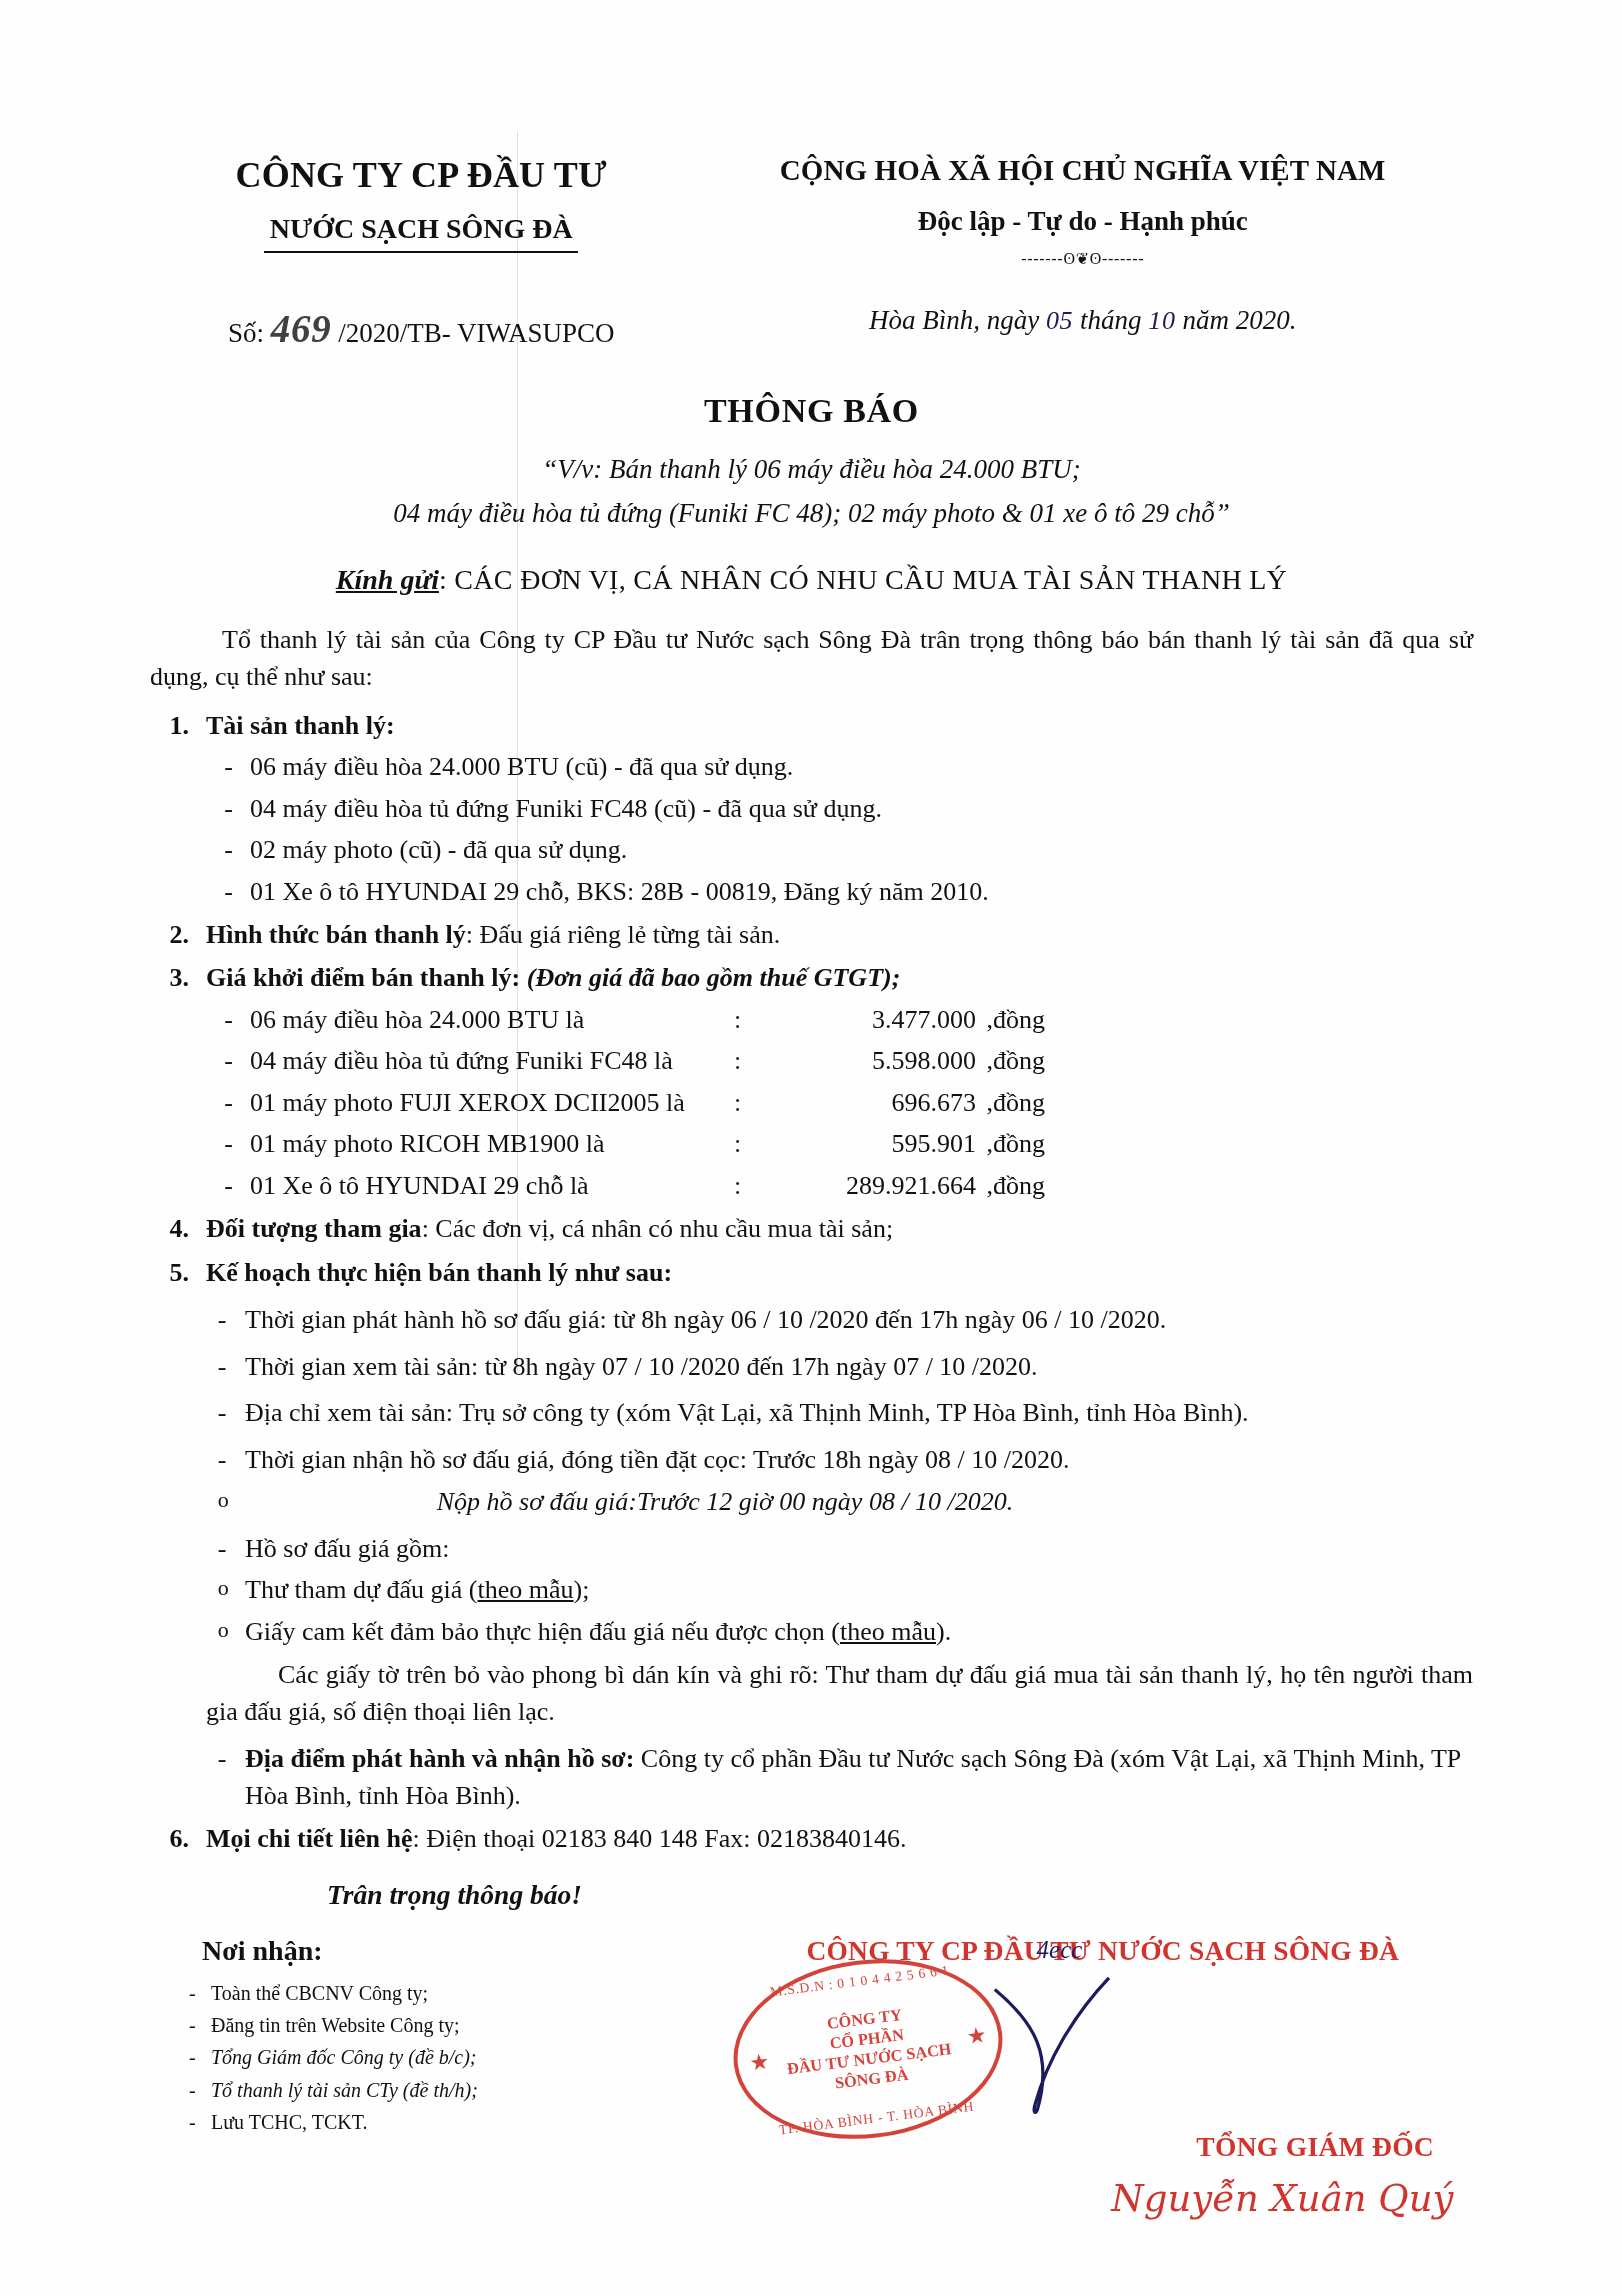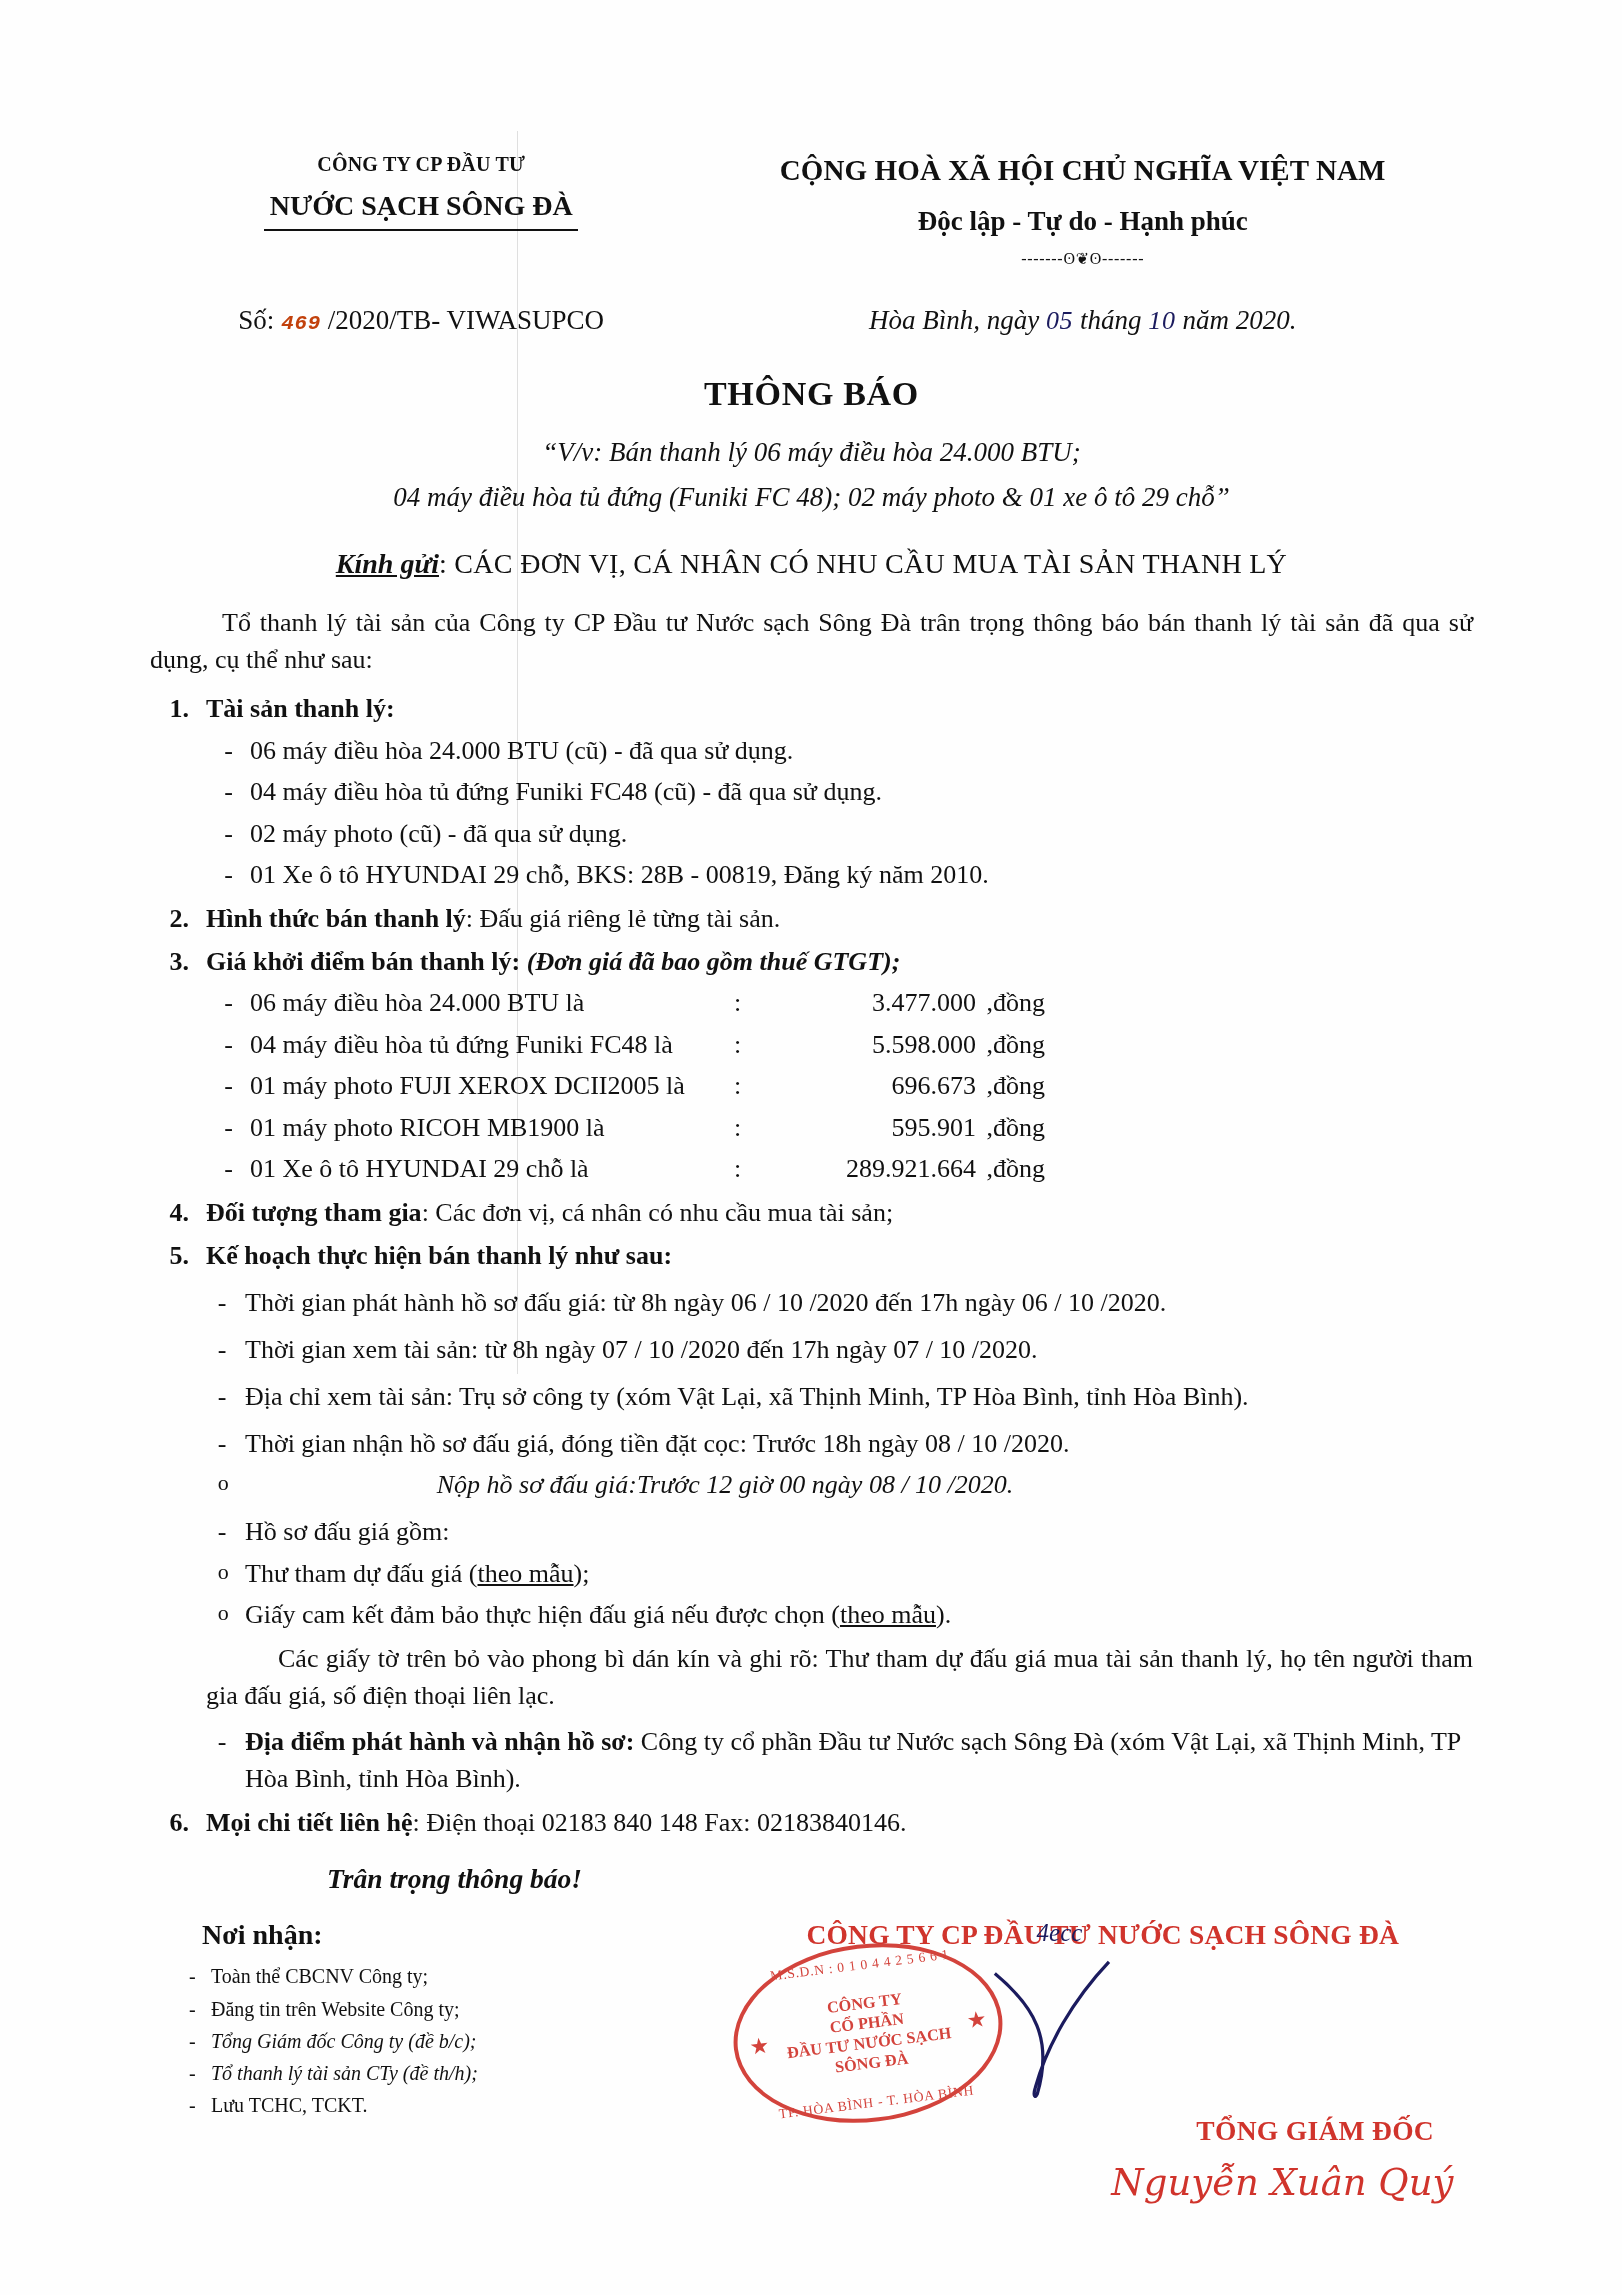--- a/index.html
+++ b/index.html
@@ -34,21 +34,21 @@
     text-align: center;
     padding-top: 39px;
   }
   .hdr-right {
     width: 59%;
     text-align: center;
     padding-top: 39px;
   }
   .org1 {
     font-weight: bold;
-    font-size: 20px;
+    font-size: 36px;
     letter-spacing: 0.2px;
   }
   .org2 {
     font-weight: bold;
     font-size: 28px;
     border-bottom: 2px solid #111;
     display: inline-block;
     padding: 3.9px 5.2px 2.6px 5.2px;
     margin-top: 3.9px;
   }
@@ -73,25 +73,25 @@
     flex-direction: row;
     align-items: flex-start;
     margin-top: 30px;
   }
   .so-line {
     width: 41%;
     text-align: center;
     font-size: 27px;
   }
   .so-num {
-    font-family: Liberation Mono, monospace;
-    font-style: italic;
-    font-weight: bold;
-    font-size: 21px;
-    color: #c2410c;
+    font-family: Liberation Serif, serif;
+    font-style: italic;
+    font-weight: bold;
+    font-size: 39px;
+    color: #404040;
     letter-spacing: 0.7px;
   }
   .date-line {
     width: 59%;
     text-align: center;
     font-style: italic;
     font-size: 27px;
   }
   .hw {
     font-style: italic;

